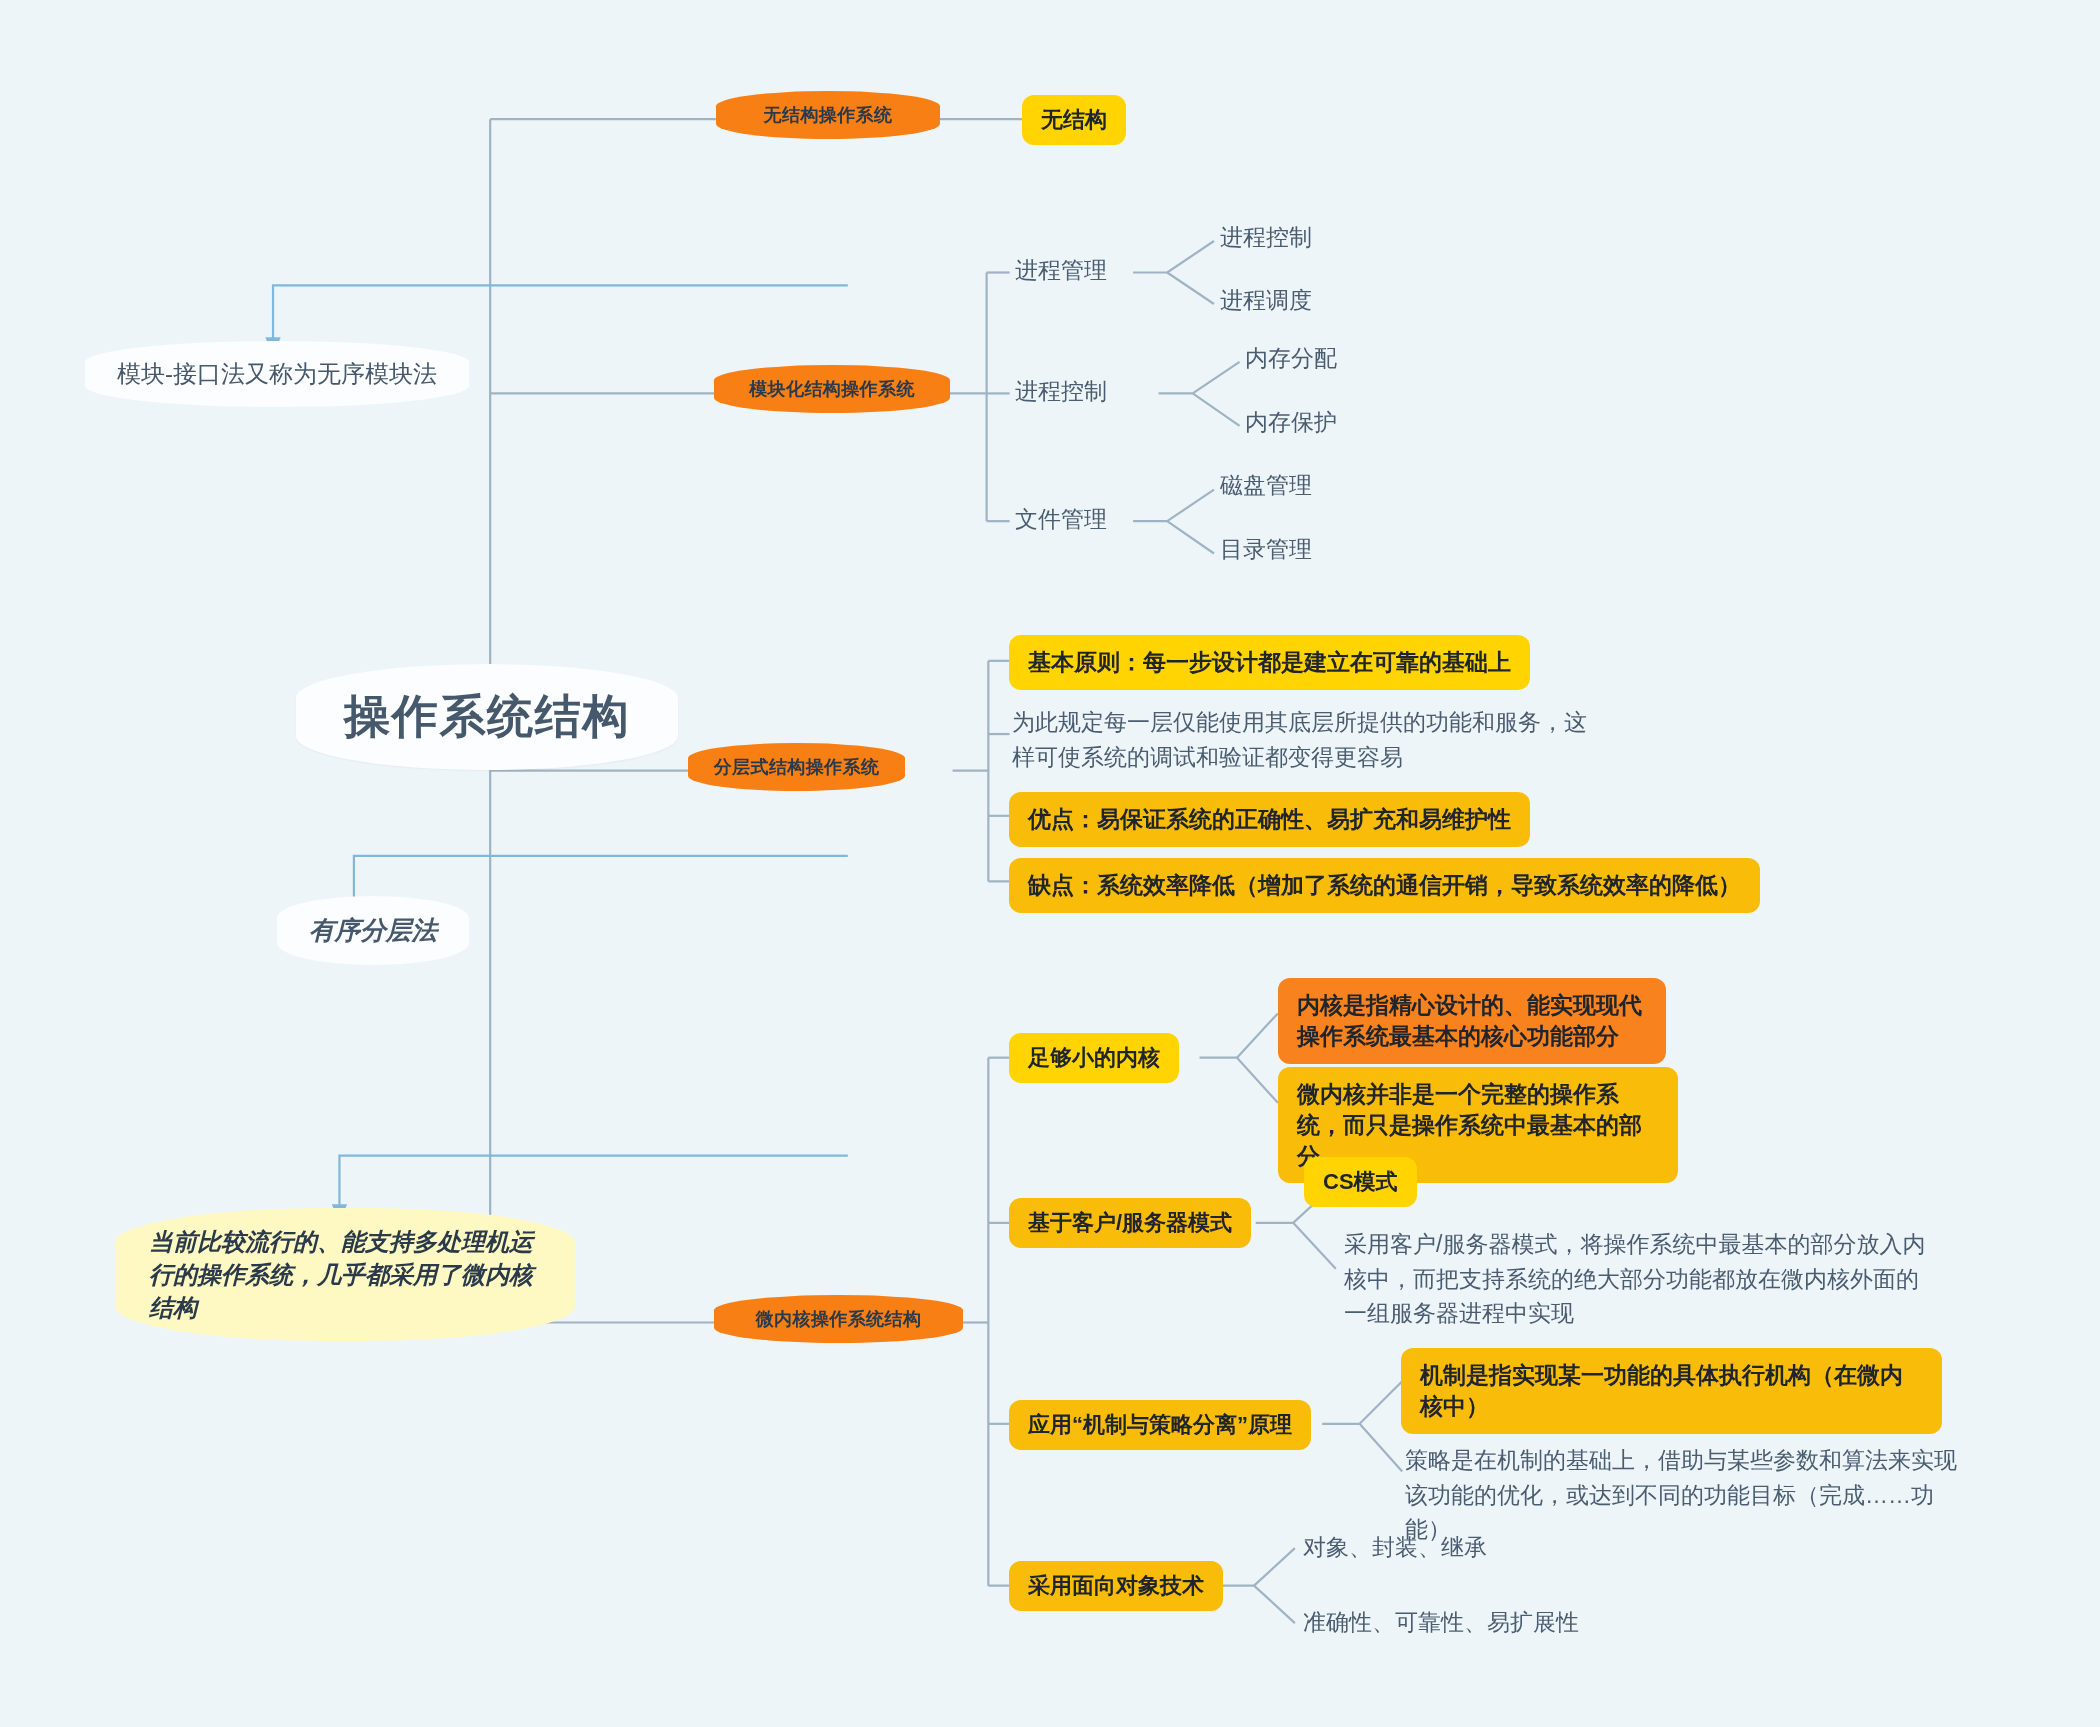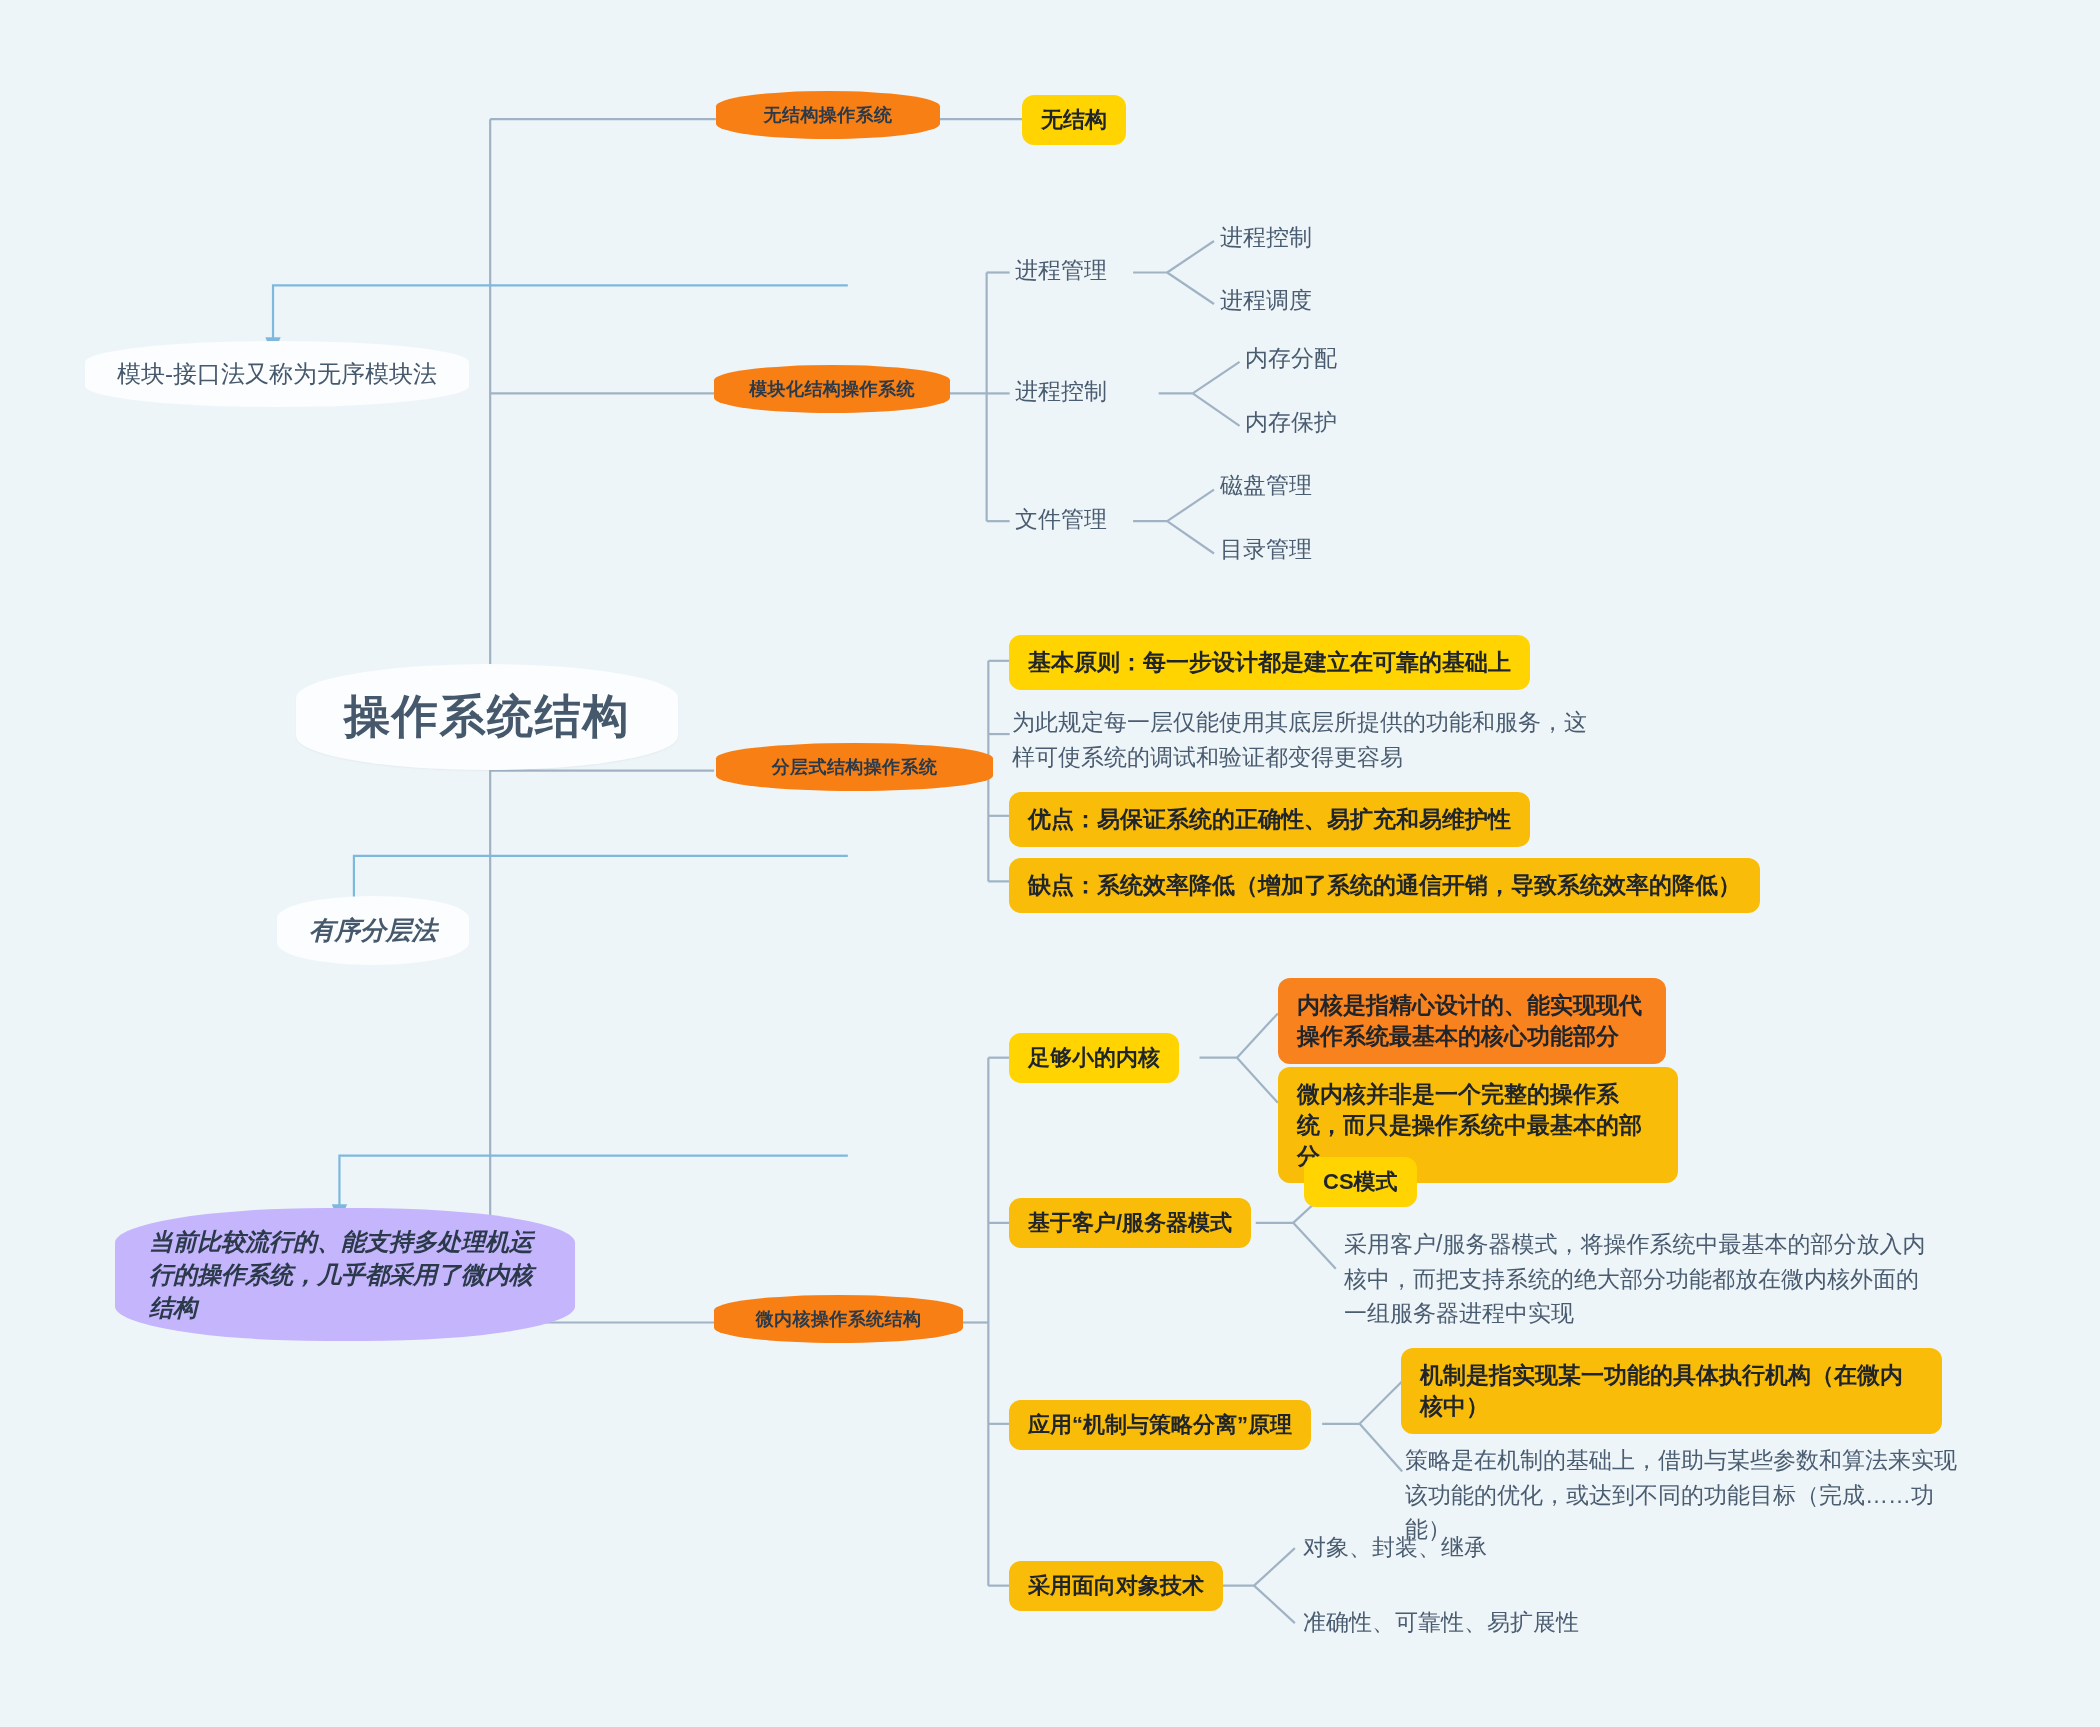--- a/index.html
+++ b/index.html
@@ -45,21 +45,21 @@
 
   .white-callout {
     background:#fbfdfe;
     color:#46586c;
     font-size:24px;
     padding:17px 32px;
   }
   .white-callout.italic { font-weight:bold; font-style:italic; font-size:25.6px; }
 
   .orange-callout {
-    background:#c4b5fd;
+    background:#fef9c3;
     color:#2b3a4a;
     font-weight:bold; font-style:italic;
     font-size:24px; line-height:1.38;
     padding:17px 34px;
     text-align:left;
   }
 
   
   .chip {
     display:flex; align-items:center;
@@ -200,21 +200,21 @@
   <div class="plain" style="left:1015px; top:502px;text-align:right;">
     <span>文件管理</span>
   </div>
   <div class="plain" style="left:1220px; top:468px;">
     <span>磁盘管理</span>
   </div>
   <div class="plain" style="left:1220px; top:532px;">
     <span>目录管理</span>
   </div>
 
-  <div class="node lens orange-branch" style="left:716px; top:743px; width:277px;align-items:center;">
+  <div class="node lens orange-branch" style="left:688px; top:743px; width:217px;align-items:center;">
     <span>分层式结构操作系统</span>
   </div>
 
   <div class="node chip chip-yellow chip-lg" style="left:1009px; top:635px;">
     <span>基本原则：每一步设计都是建立在可靠的基础上</span>
   </div>
   <div class="plain wrap" style="left:1012px; top:705px; width:596px;">
     <span>为此规定每一层仅能使用其底层所提供的功能和服务，这样可使系统的调试和验证都变得更容易</span>
   </div>
   <div class="node chip chip-amber chip-lg" style="left:1009px; top:792px;">

